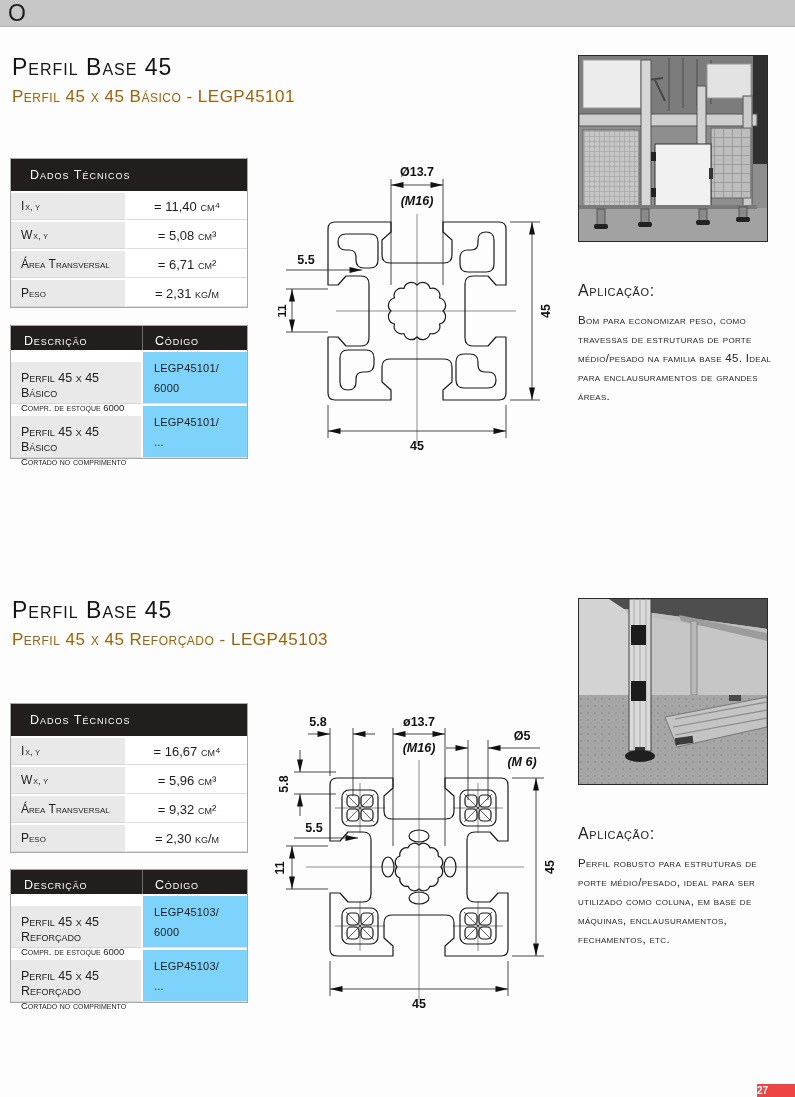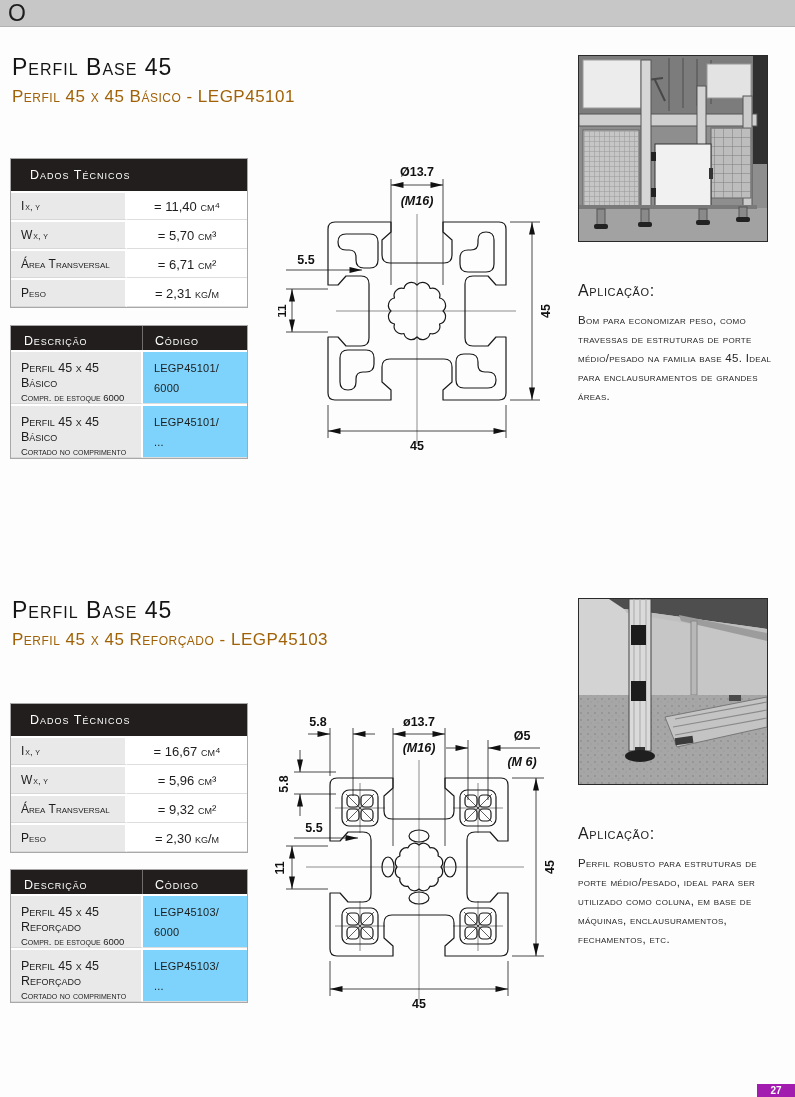--- a/index.html
+++ b/index.html
@@ -41,39 +41,39 @@
   }
   
   .desc-table{width:238px;border:1px solid #a8a8a8;background:#fff;box-sizing:border-box;}
   .dt-header{display:flex;background:#221e1d;color:#fff;height:24px;line-height:30px;font-size:12.5px;letter-spacing:.8px;}
   .dt-h1{width:132px;padding-left:13px;box-sizing:border-box;border-right:1px solid #6f6c6b;}
   .dt-h2{flex:1;padding-left:12px;}
   .dt-row{display:flex;height:52px;border-top:2px solid #fff;}
   .dt-row:first-of-type{border-top:3px solid #fff;}
   .dt-name{
     width:132px;background:#e9e9e9;box-sizing:border-box;border-right:2px solid #fff;
-    padding:9px 4px 0 10px;border-bottom:1px solid #d8d8d8;
+    padding:9px 4px 0 10px;border-bottom:1px solid #d8d8d8;margin-top:10px;
   }
   .dt-name .main{font-size:12.5px;display:block;line-height:15px;}
   .dt-name .detail{font-size:9.5px;display:block;line-height:13px;color:#222;}
   .dt-code{
     flex:1;background:#7dd3fc;padding:6px 0 0 11px;font-size:11px;line-height:20px;
     border-bottom:1px solid #ddd;letter-spacing:.2px;
   }
   .dt-code span{display:block;}
   
   .app-heading{font-size:16px;letter-spacing:.6px;}
   .app-text{width:198px;font-size:11.5px;line-height:19px;letter-spacing:.3px;color:#262626;}
   
   .photo{border:1px solid #2a2a2a;background:#999;}
   .photo svg{display:block;}
   
   .page-num{
-    left:757px;top:1084px;width:38px;height:13px;background:#a21caf;color:#fff;
-    font-size:10px;font-weight:700;text-align:center;line-height:13px;
+    left:757px;top:1084px;width:38px;height:13px;background:#ef4444;color:#fff;
+    font-size:10px;font-weight:700;text-align:left;line-height:13px;
   }
   
   .dwg text{font-family:"Liberation Sans","DejaVu Sans",sans-serif;font-size:12.5px;font-weight:700;fill:#111;}
   .dwg text.it{font-style:italic;}
 </style>
 </head>
 <body>
 
 <div class="abs quote-bar">
   <span class="initial">O</span>
@@ -89,21 +89,21 @@
         <span>I</span>
         <span class="sub">x, y</span>
       </div>
     <div class="tt-value sc">= 11,40 cm⁴</div>
   </div>
   <div class="tt-row">
     <div class="tt-label sc">
         <span>W</span>
         <span class="sub">x, y</span>
       </div>
-    <div class="tt-value sc">= 5,70 cm³</div>
+    <div class="tt-value sc">= 5,08 cm³</div>
   </div>
   <div class="tt-row">
     <div class="tt-label sc">
         <span>Área Transversal</span>
         <span class="sub"></span>
       </div>
     <div class="tt-value sc">= 6,71 cm²</div>
   </div>
   <div class="tt-row">
     <div class="tt-label sc">

